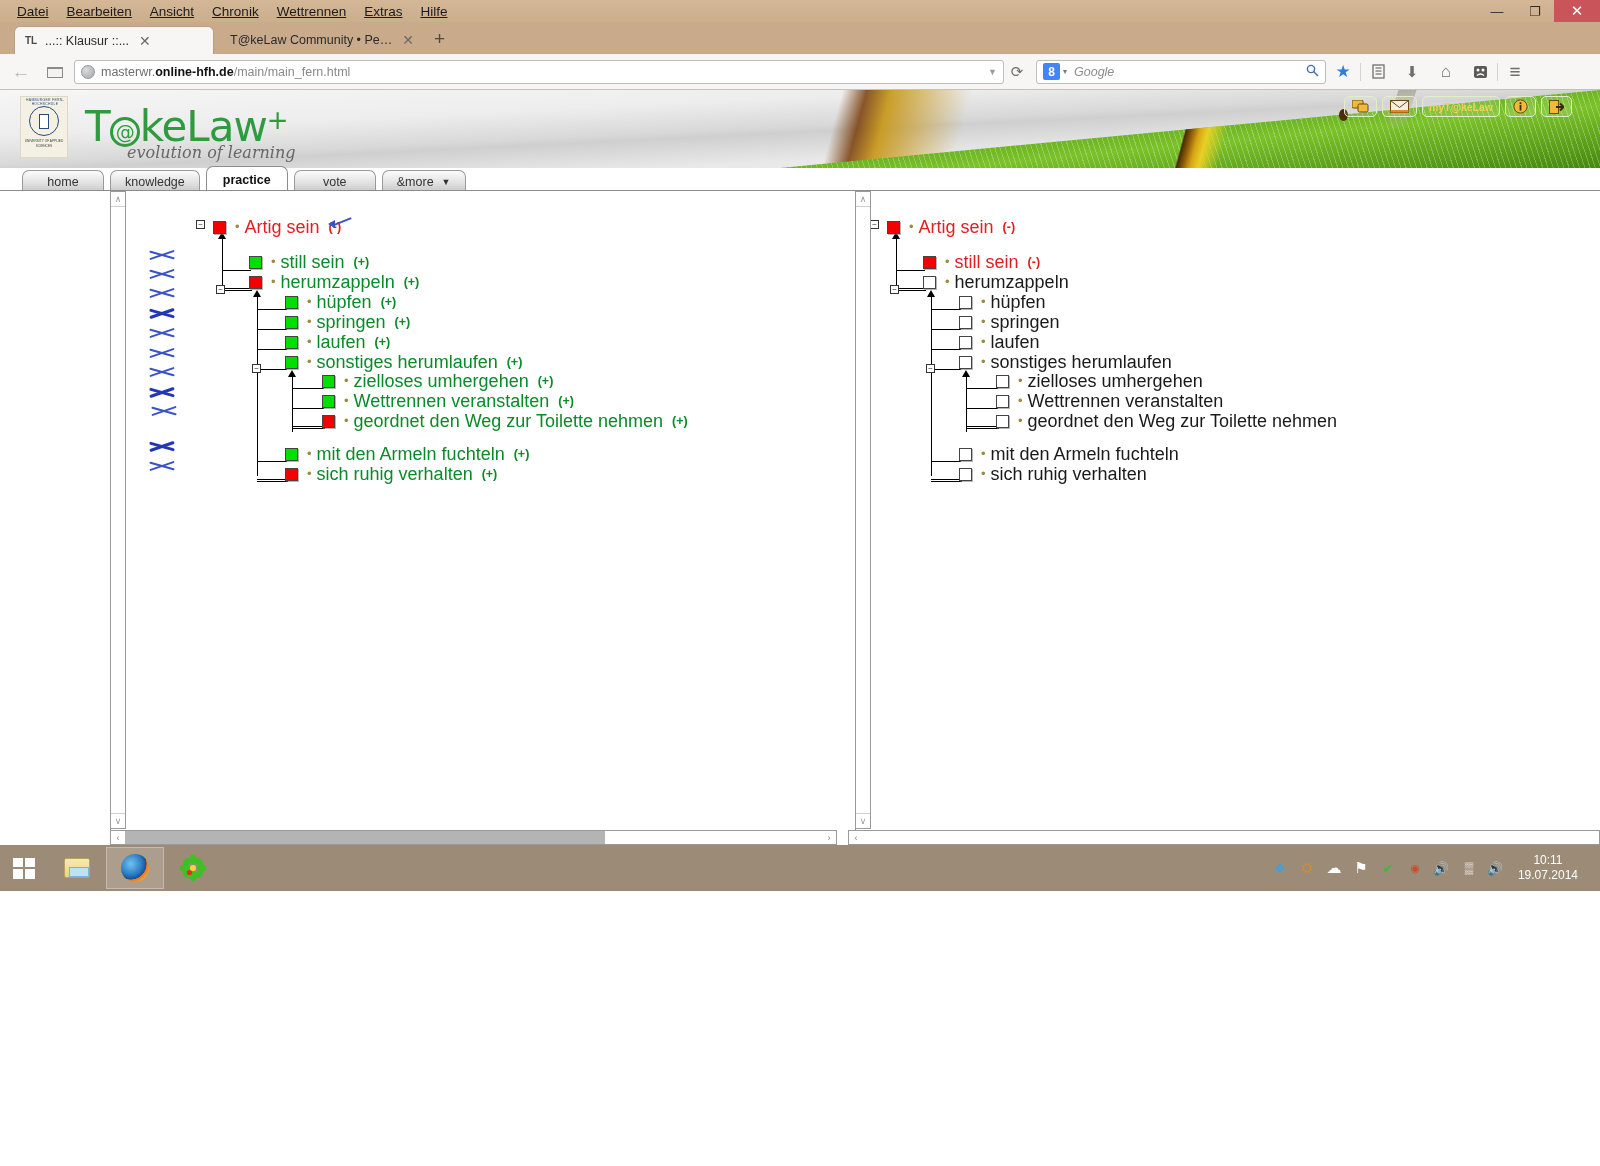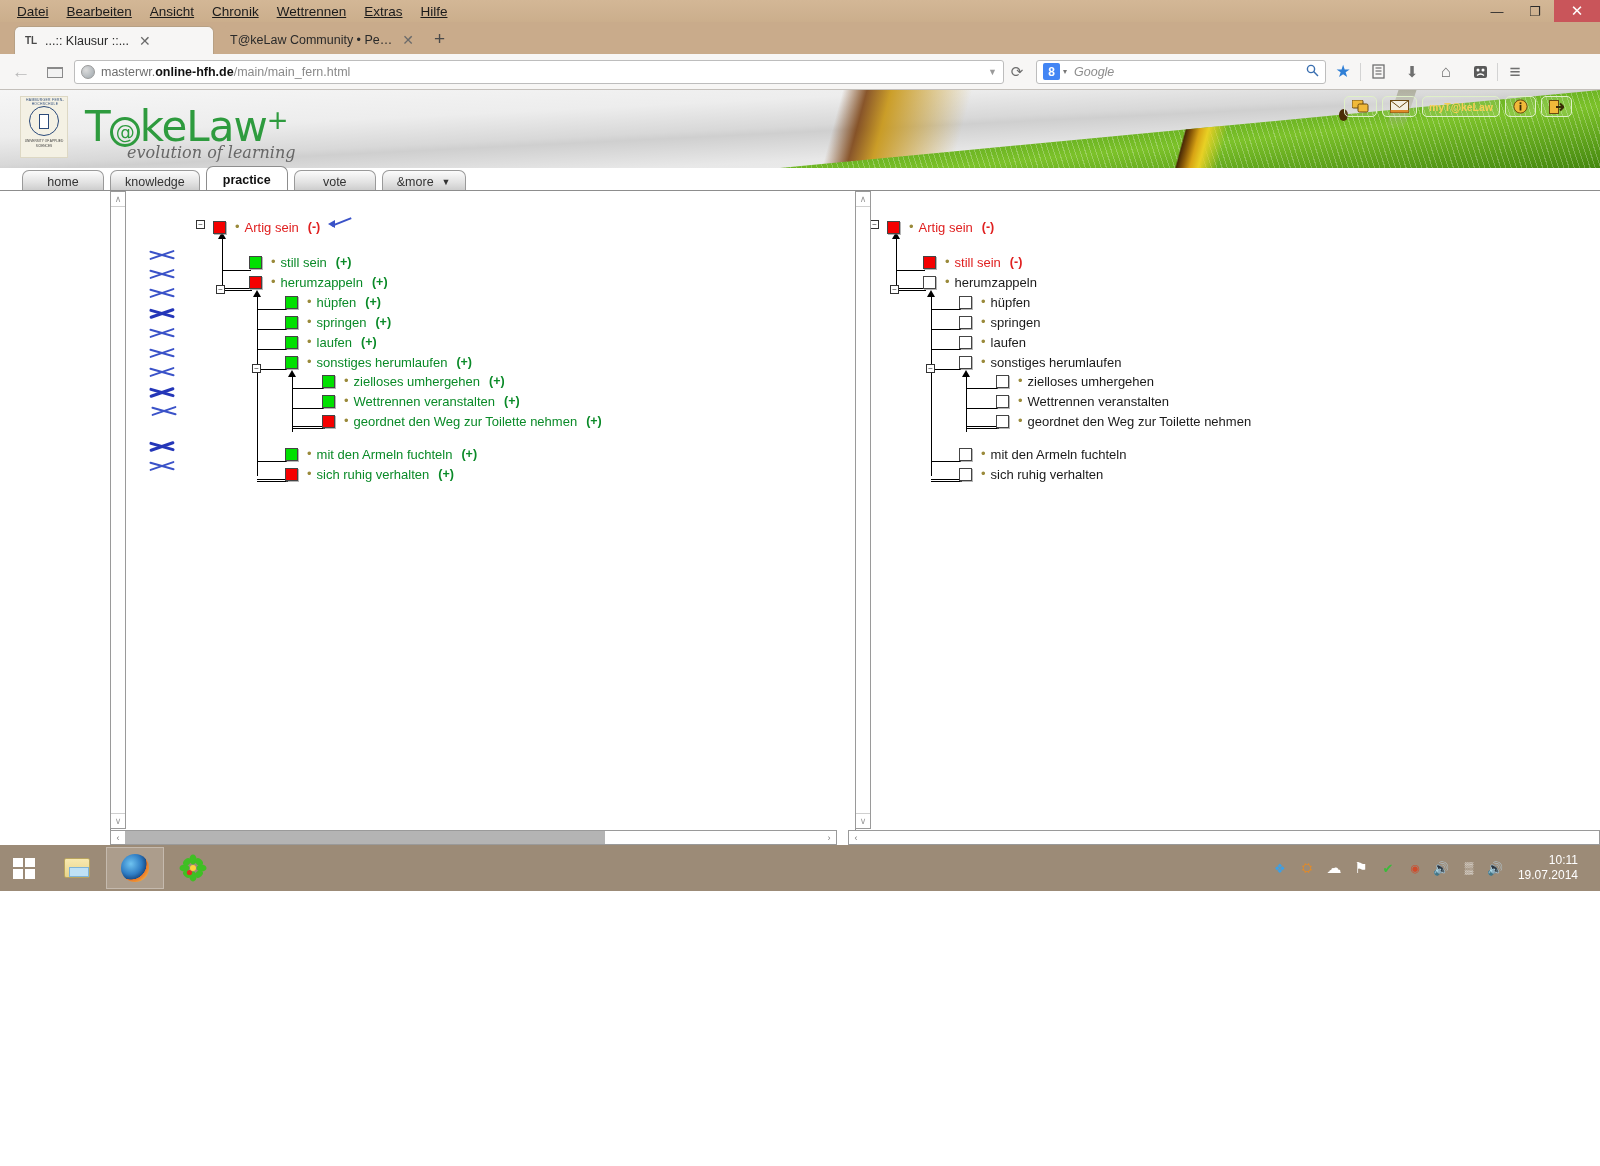--- a/index.html
+++ b/index.html
@@ -288,21 +288,21 @@
     white-space: nowrap;
   }
   .sq {
     width: 13px; height: 13px; border: 1px solid #444;
     box-shadow: 1px 1px 0 rgba(120,120,120,0.55);
   }
   .sq.red { background: #f50000; }
   .sq.green { background: #00e000; }
   .sq.white { background: #ffffff; }
   .dot { color: #9a8a3a; font-size: 13px; margin: 0 5px 0 9px; line-height: 10px; }
-  .lbl { font-size: 13px; }
+  .lbl { font-size: 18px; }
   .lbl.red { color: #e02020; }
   .lbl.green { color: #0a8a28; }
   .lbl.black { color: #1a1a1a; }
   .sign { font-size: 12.5px; font-weight: bold; margin-left: 9px; }
   .sign.red { color: #e02020; }
   .sign.green { color: #0a8a28; }
   .expander {
     position: absolute; width: 9px; height: 9px; border: 1px solid #333;
     background: #fff; display:flex; align-items:center; justify-content:center;
     font-size: 8px; color:#333; line-height:7px;
@@ -346,21 +346,21 @@
   #startbtn { width: 48px; height: 46px; display:flex;align-items:center;justify-content:center; }
   .winlogo { width: 22px; height: 21px; display:grid;
     grid-template-columns: 1fr 1fr; grid-template-rows:1fr 1fr; gap:2px; }
   .winlogo div { background:#fff; }
   .tbapp {
     width: 58px; height: 42px; display:flex;align-items:center;justify-content:center;
   }
   .tbapp.active { background: rgba(255,255,255,0.16); border:1px solid rgba(255,255,255,0.3); }
   #tray { margin-left:auto; display:flex; align-items:center; gap:9px; padding-right:10px; }
   .trayicon { width:18px;height:18px; display:flex;align-items:center;justify-content:center;font-size:13px; }
-  #clock { text-align:right; color:#fff; font-size:12px; line-height:15px; padding-right:12px;
+  #clock { text-align:center; color:#fff; font-size:12px; line-height:15px; padding-right:12px;
     padding-left: 4px; }
 
   #desktop {
     position:absolute; left:0; top:891px; width:1600px; height:275px; background:#fff;
   }
 
   
   .ffx {
     width: 28px; height: 28px; border-radius: 50%;
     background: radial-gradient(circle at 35% 35%, #6fc3f0 0%, #2f7dc4 42%, #1b4f8a 60%,

